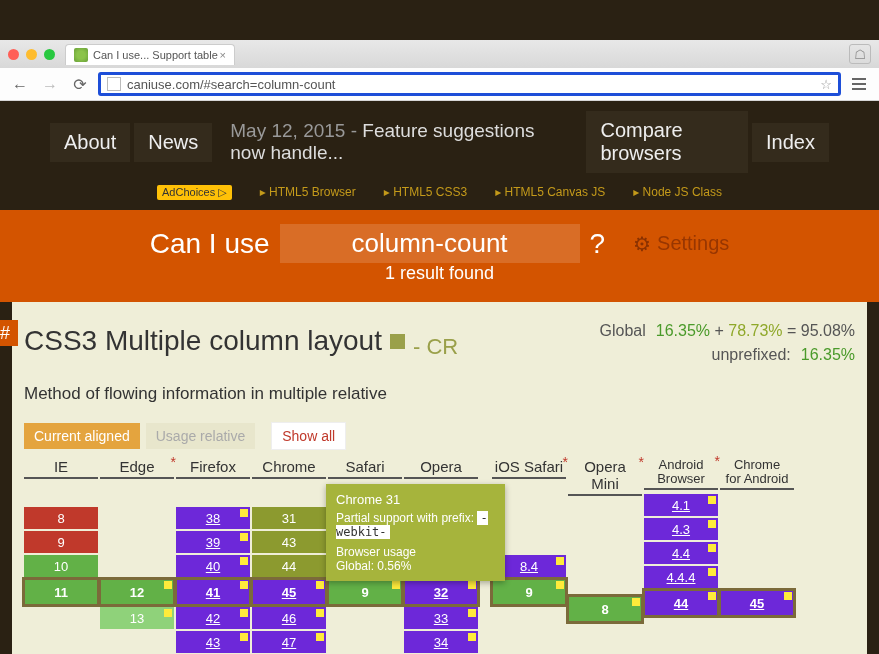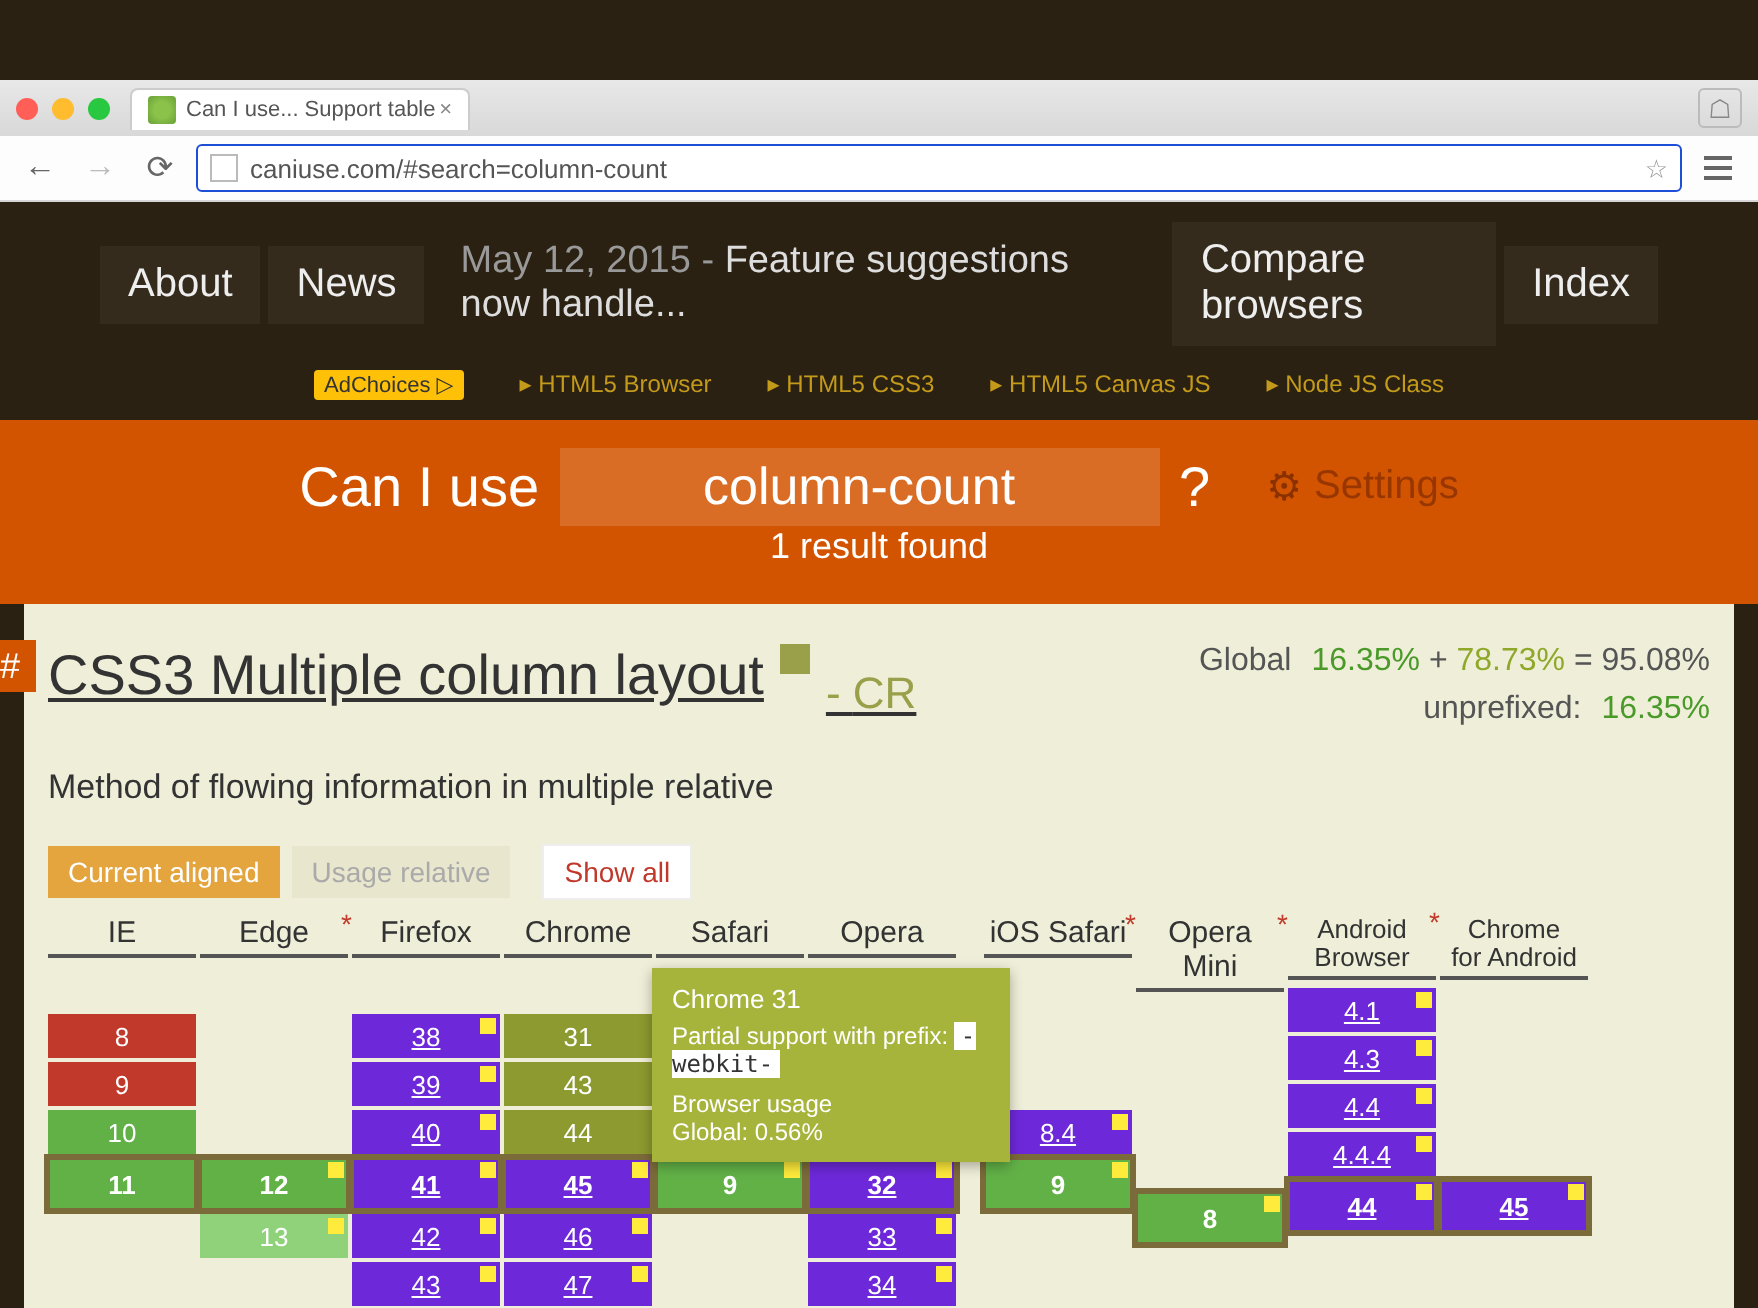--- a/index.html
+++ b/index.html
@@ -10,21 +10,21 @@
 .tab-bar { display: flex; align-items: center; height: 28px; background: linear-gradient(#e8e8e8,#d8d8d8); padding: 0 8px; }
 .traffic-lights { display: flex; gap: 7px; margin-right: 10px; }
 .tl { width: 11px; height: 11px; border-radius: 50%; }
 .tl.red { background: #ff5f57; } .tl.yellow { background: #febc2e; } .tl.green { background: #28c840; }
 .tab { display: flex; align-items: center; background: #fff; border: 1px solid #ccc; border-bottom: none; border-radius: 4px 4px 0 0; padding: 3px 8px; font-size: 11px; color: #555; width: 170px; }
 .tab .favicon { width: 14px; height: 14px; margin-right: 5px; background: radial-gradient(circle,#8bc34a 40%,#689f38 100%); border-radius: 2px; }
 .tab-close { margin-left: auto; color: #888; cursor: pointer; }
 .user-btn { margin-left: auto; width: 22px; height: 20px; border:1px solid #bbb; border-radius:3px; display:flex; align-items:center; justify-content:center; color:#888; font-size:13px; }
 .toolbar { display: flex; align-items: center; height: 32px; padding: 0 8px; gap: 6px; background: #fdfdfd; }
 .nav-btn { width: 24px; height: 24px; display:flex; align-items:center; justify-content:center; color:#666; font-size:16px; cursor:pointer; }
-.urlbar { flex: 1; display: flex; align-items: center; height: 24px; border: 1px solid #1d4ed8; border-radius: 3px; background: #fff; padding: 0 6px; font-size: 13px; color: #555; }
+.urlbar { flex: 1; display: flex; align-items: center; height: 24px; border: 3px solid #1d4ed8; border-radius: 3px; background: #fff; padding: 0 6px; font-size: 13px; color: #555; }
 .urlbar .page-icon { width:14px; height:14px; border:1px solid #bbb; margin-right:6px; }
 .urlbar .star { margin-left:auto; color:#999; }
 .menu-btn { width:24px; height:24px; display:flex; align-items:center; justify-content:center; color:#666; flex-direction:column; gap:3px; cursor:pointer;}
 .menu-btn span{width:14px; height:2px; background:#666;}
 
 
 .page { height: calc(654px - 60px); overflow: hidden; }
 .topnav { display: flex; align-items: center; padding: 10px 50px 6px; gap: 4px; }
 .nav-item { color: #eee; font-size: 20px; padding: 8px 14px; background: rgba(60,50,35,.6); cursor:pointer; }
 .nav-item.dim { background: transparent; color: #aaa; font-size: 19px; }
@@ -41,21 +41,21 @@
 .searchrow .label { color:#fff; font-size:28px; font-weight:300; }
 .searchbox { width: 300px; background: rgba(255,255,255,.15); border:none; color:#fff; font-size:26px; text-align:center; padding:4px 8px; outline:none; }
 .searchrow .q { color:#fff; font-size:28px; }
 .settings-btn { display:flex; align-items:center; gap:6px; color:#b33f00; font-size:20px; margin-left:18px; cursor:pointer; filter:brightness(.85);}
 .settings-btn .gear { color:#a33a00; }
 .results-count { color:#fff; font-size:18px; margin-top:0; }
 
 .content { background:#efeed8; margin: 0 12px; padding: 20px 12px 0; position:relative; }
 .hash { position:absolute; left:-20px; top:18px; width:26px; height:26px; background:#d35400; color:#fff; display:flex; align-items:center; justify-content:center; font-size:18px;}
 .feature-head { display:flex; justify-content:space-between; align-items:flex-start; }
-.feature-title { font-size:28px; color:#333; display:flex; gap:8px;text-decoration:underline; }
+.feature-title { font-size:28px; color:#333; display:flex; align-items:center; gap:8px; }
 .feature-title .box-icon{width:15px;height:15px;background:#9aa04a; display:inline-block;}
 .status-cr { color:#9aa04a; font-size:22px;margin-top:12px; }
 .global-stats { font-size:16px; color:#555; }
 .global-stats .row { display:flex; gap:10px; justify-content:flex-end; align-items:baseline; margin-bottom:6px;}
 .global-stats .green { color:#4a9a2a; }
 .global-stats .ygreen { color:#8fa82a; }
 .feature-desc { font-size:17px; color:#333; margin-top:14px; }
 
 .view-toggles { display:flex; align-items:center; gap:6px; margin-top:18px; }
 .toggle { padding:5px 10px; font-size:14px; cursor:pointer; }

